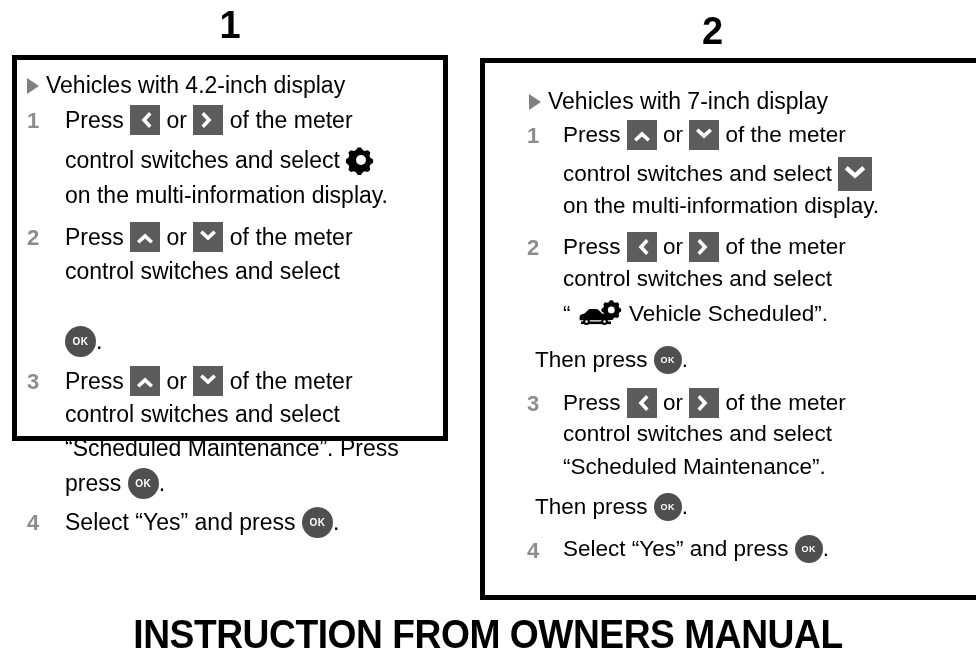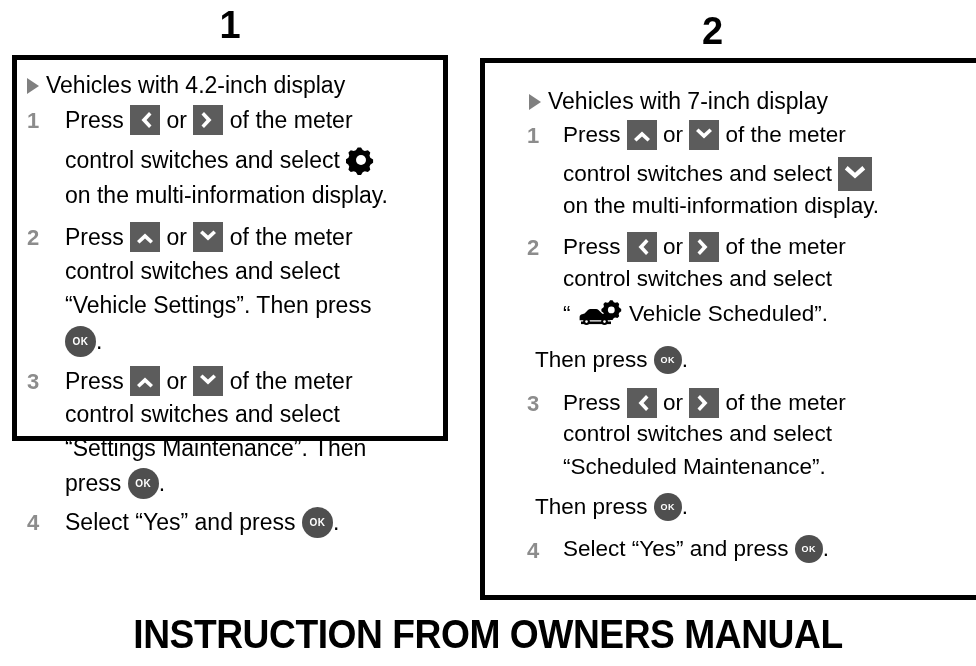--- a/index.html
+++ b/index.html
@@ -201,23 +201,20 @@
             <path d="M7 11 L15 18.5 L23 11 L20.5 8.5 L15 13.5 L9.5 8.5 Z" fill="#ffffff"></path>
           </svg>
       </span>&nbsp;
       <span class="t">of the meter</span>
     </div>
 
     <div class="line" style="left:48px; top:198px;">
       <span class="t">control switches and select</span>
     </div>
 
-    <div class="line" style="left:48px; top:232px;">
-      <span class="t">“Vehicle Settings”. Then press</span>
-    </div>
 
     <div class="line" style="left:48px; top:266px;">
       <span class="okbtn">OK</span>
       <span class="t">.</span>
     </div>
 
     <div class="stepnum" style="left:10px; top:311px;">3</div>
 
     <div class="line" style="left:48px; top:306px;">
       <span class="t">Press</span>&nbsp;
@@ -233,21 +230,21 @@
           </svg>
       </span>&nbsp;
       <span class="t">of the meter</span>
     </div>
 
     <div class="line" style="left:48px; top:341px;">
       <span class="t">control switches and select</span>
     </div>
 
     <div class="line" style="left:48px; top:375px;">
-      <span class="t">“Settings Maintenance”. Then</span>
+      <span class="t">“Scheduled Maintenance”. Press</span>
     </div>
 
     <div class="line" style="left:48px; top:408px;">
       <span class="t">press</span>&nbsp;
       <span class="okbtn">OK</span>
       <span class="t">.</span>
     </div>
 
     <div class="stepnum" style="left:10px; top:452px;">4</div>
 

